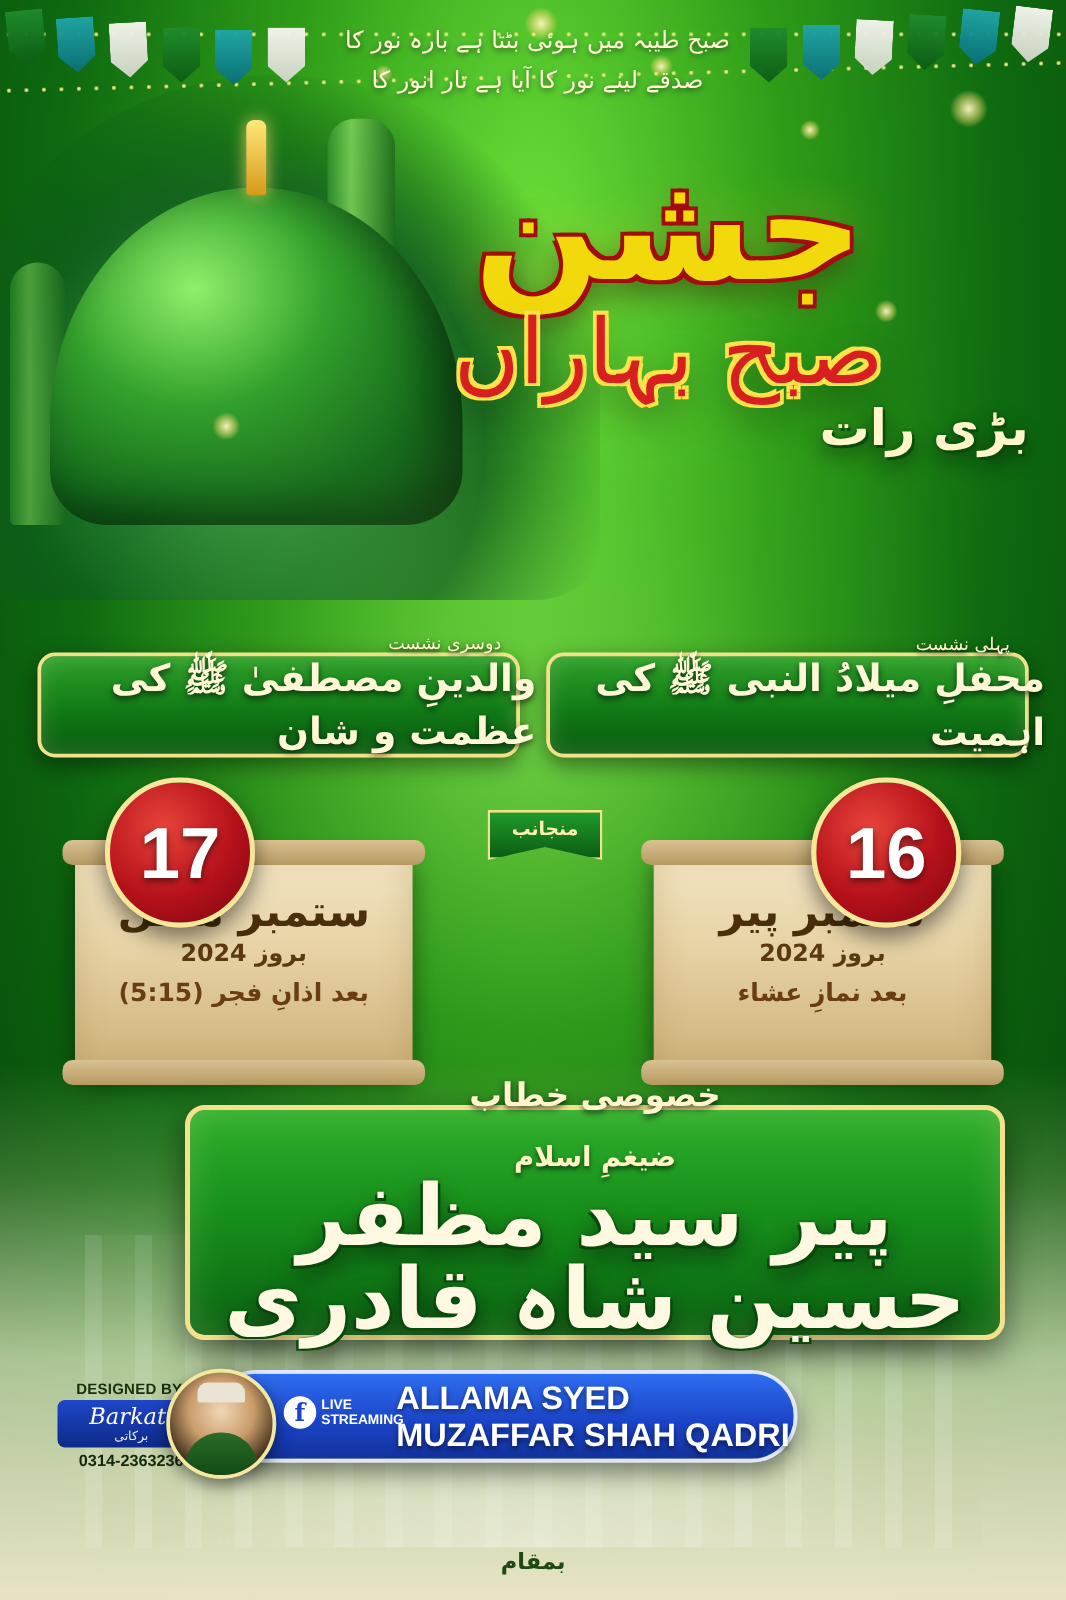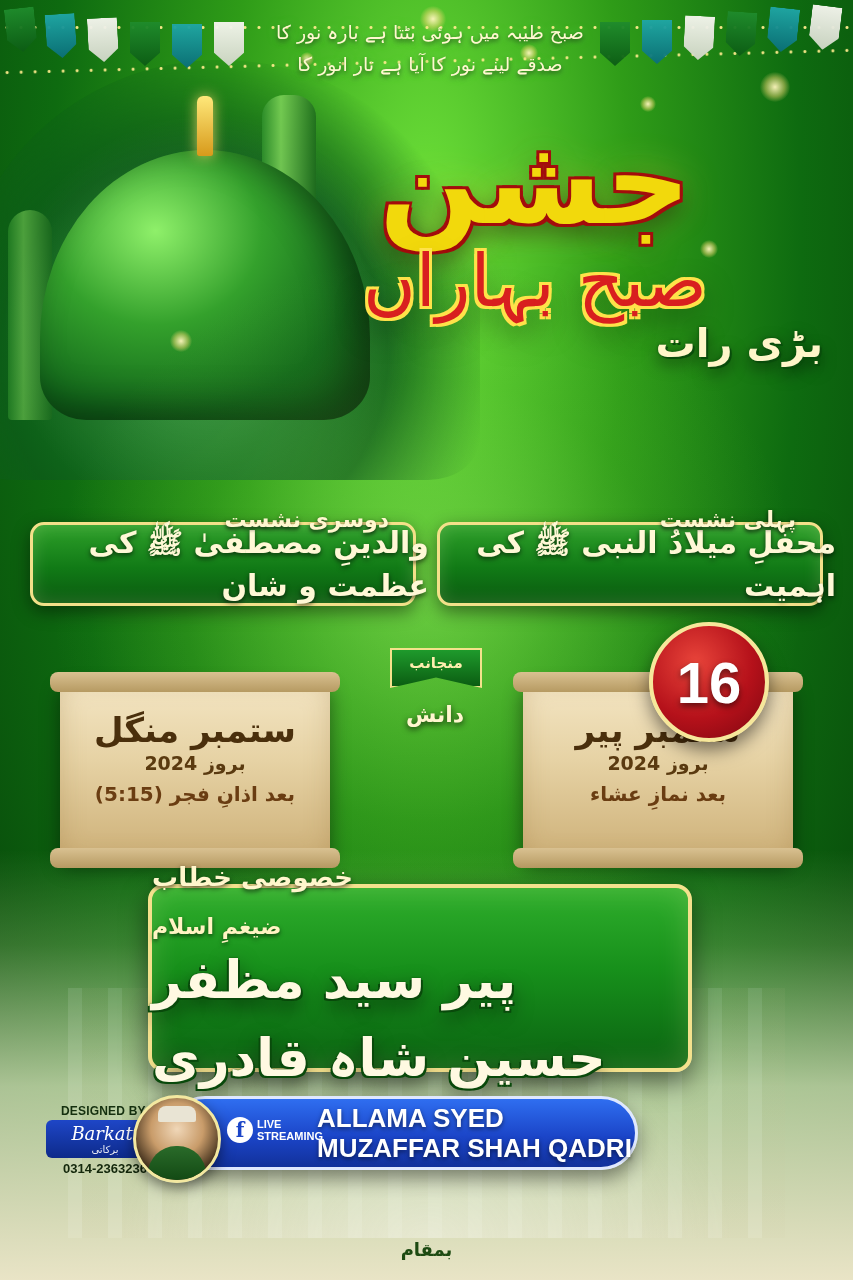--- a/index.html
+++ b/index.html
@@ -215,24 +215,24 @@
     border: 3px solid #f3e08a;
     background: linear-gradient(180deg, #2ea02a 0%, #117a16 55%, #0a5a10 100%);
     box-shadow: 0 6px 18px rgba(0,0,0,0.45), inset 0 0 18px rgba(255,255,200,0.18);
     overflow: visible;
   }
   .session.right { right: 0; }
   .session.left { left: 0; }
   .session-label {
     position: absolute;
     top: -18px;
-    right: 24px;
-    font-size: 22px;
+    right: 12px;
+    font-size: 14px;
     color: #fff7cf;
-    font-weight: bold;
+    font-weight: normal;
     text-shadow: 0 2px 4px rgba(0,0,0,0.8);
   }
   .session-text {
     width: 100%;
     height: 100%;
     display: flex;
     align-items: center;
     justify-content: center;
     font-size: 30px;
     font-weight: bold;
@@ -345,47 +345,47 @@
     line-height: 26px;
     border: 2px solid #f4e28c;
     box-sizing: border-box;
   }
 
   
   .speaker-panel {
     position: absolute;
     left: 148px;
     top: 884px;
-    width: 544px;
+    width: 656px;
     height: 188px;
     border-radius: 16px;
     background: linear-gradient(180deg, #2fae2c 0%, #17901b 45%, #0b6312 100%);
     border: 4px solid #f4e18d;
     box-shadow: 0 10px 26px rgba(0,0,0,0.5), inset 0 0 30px rgba(255,255,180,0.18);
-    text-align: left;
+    text-align: center;
     box-sizing: border-box;
     padding-top: 4px;
   }
   .speaker-khitab {
     font-size: 26px;
     color: #fff6cc;
     font-weight: bold;
     text-shadow: 0 2px 5px rgba(0,0,0,0.7);
     margin-top: -30px;
   }
   .speaker-title {
     font-size: 22px;
     color: #fff4c3;
     font-weight: bold;
     margin-top: 22px;
     text-shadow: 0 2px 4px rgba(0,0,0,0.6);
   }
   .speaker-name {
-    font-size: 52px;
-    line-height: 78px;
+    font-size: 68px;
+    line-height: 66px;
     color: #fff9e2;
     font-weight: bold;
     margin-top: 2px;
     text-shadow:
       0 0 2px #0a4a0c,
       2px 2px 0 #0a4a0c,
       -2px 2px 0 #0a4a0c,
       0 8px 20px rgba(0,0,0,0.55);
   }
 
@@ -625,24 +625,24 @@
           <span>ستمبر</span>
           <span>منگل</span>
         </div>
         <div class="scroll-year">
           <span>بروز</span>
           <span>2024</span>
         </div>
         <div class="scroll-time">بعد اذانِ فجر (5:15)</div>
       </div>
     </div>
+    <div class="datebadge b17">17</div>
 
     <div class="mid-flag urdu">منجانب</div>
     <div class="mid-note urdu">
-      <div>دانش</div>
     </div>
   </div>
 
   <div class="speaker-panel">
     <div class="speaker-khitab urdu">خصوصی خطاب</div>
     <div class="speaker-title urdu">ضیغمِ اسلام</div>
     <div class="speaker-name urdu">پیر سید مظفر حسین شاہ قادری</div>
   </div>
 
   <div class="designer">

